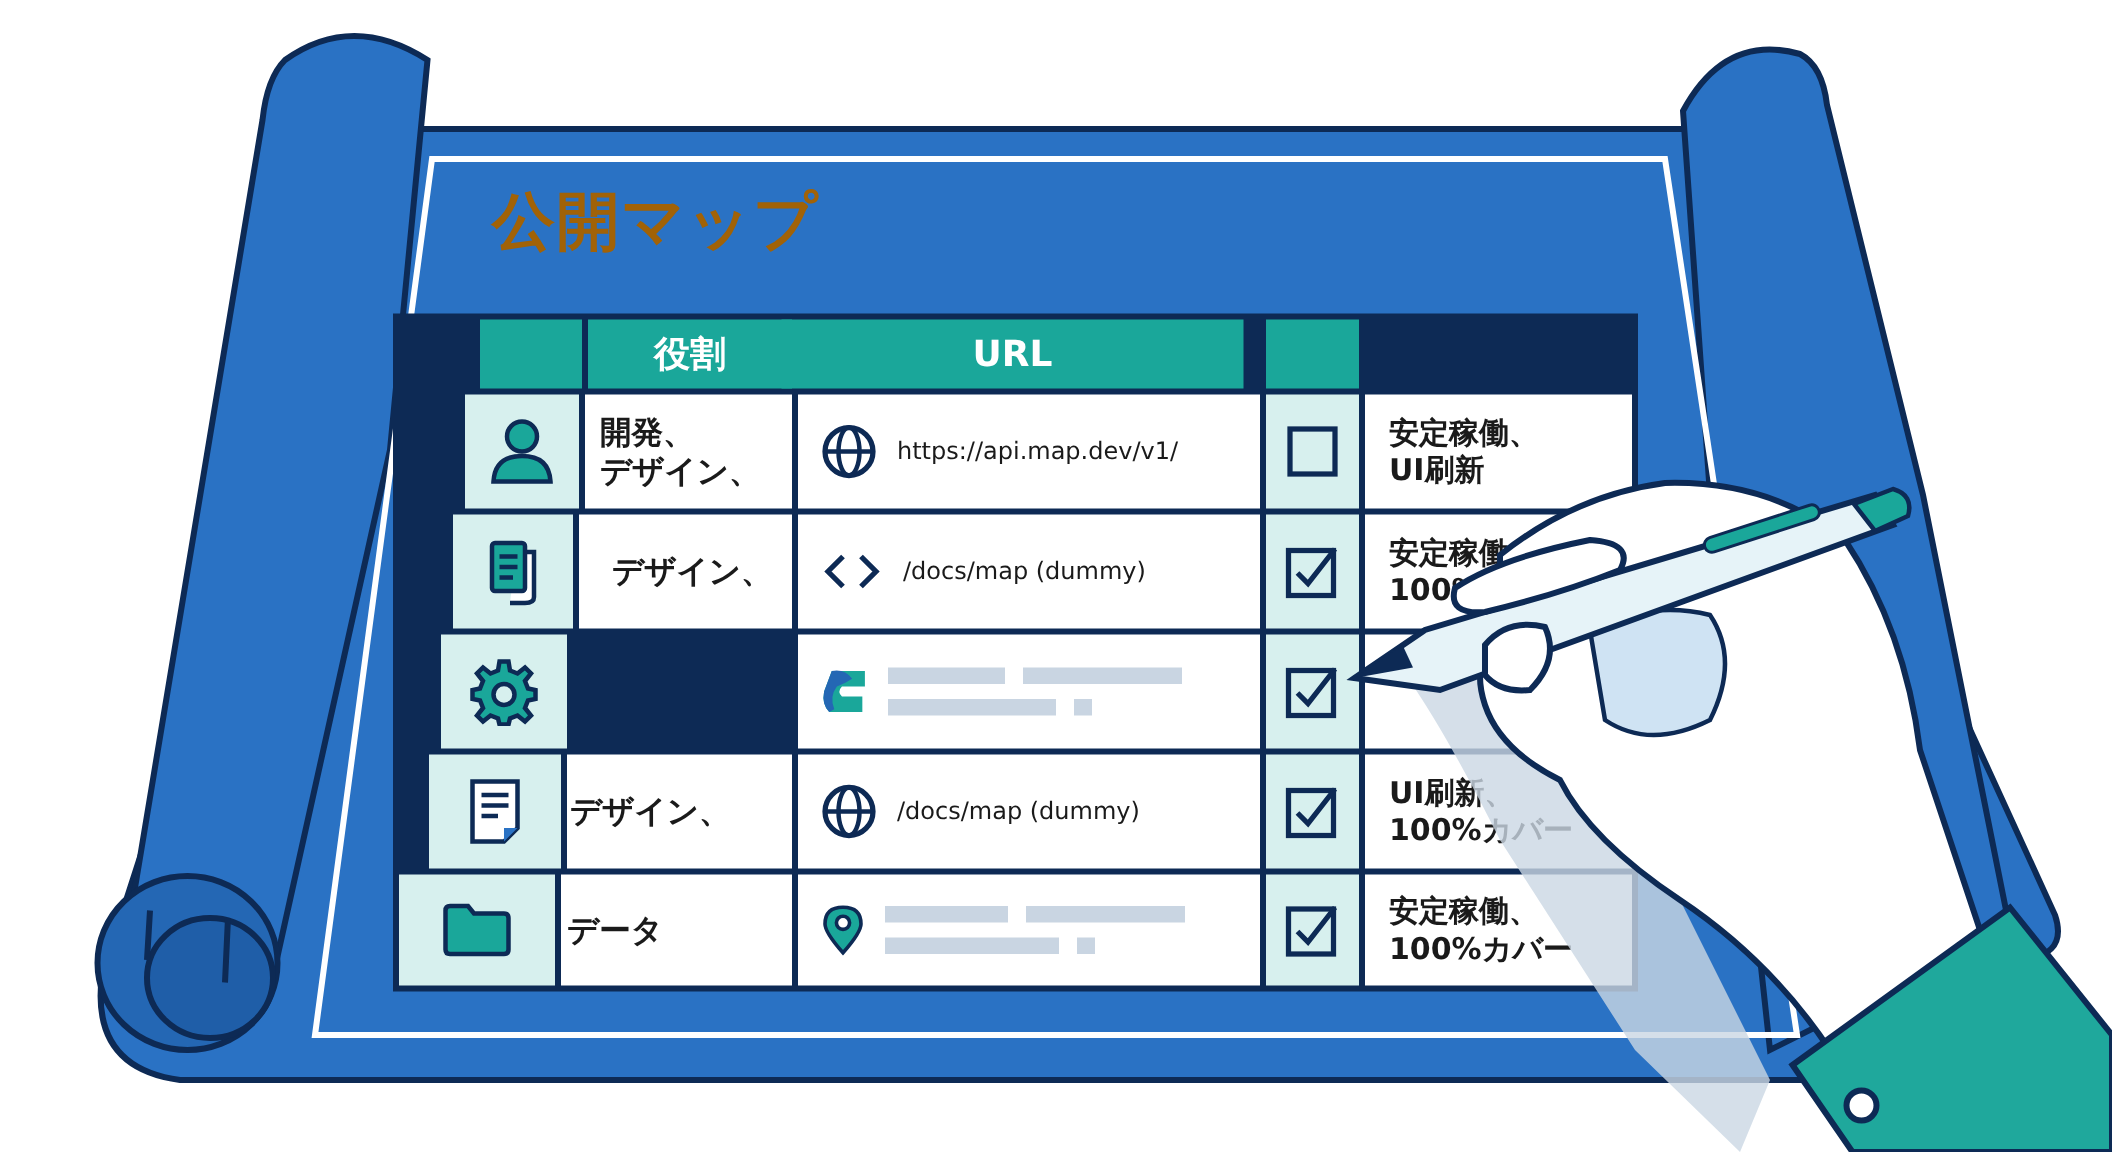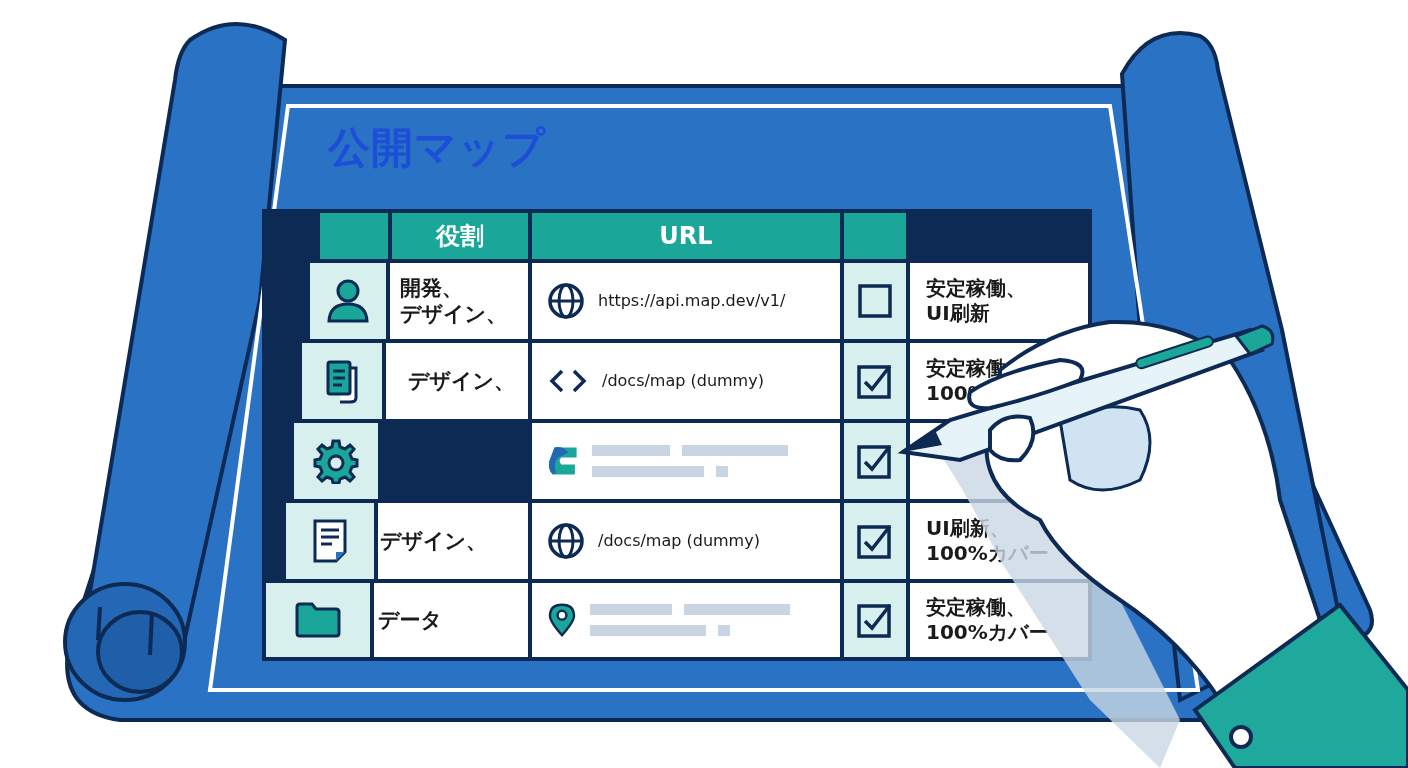--- a/index.html
+++ b/index.html
@@ -4,21 +4,21 @@
 <style>
   html, body { margin:0; padding:0; }
   body {
     width:1408px; height:768px; overflow:hidden; position:relative;
     background:#ffffff;
     font-family:"DejaVu Sans", "Liberation Sans", sans-serif;
   }
   .layer { position:absolute; left:0; top:0; width:1408px; height:768px; }
   .title {
     position:absolute; left:328px; top:120px;
-    color:#1d4ed8; font-size:42px; font-weight:bold; letter-spacing:1px;
+    color:#a16207; font-size:42px; font-weight:bold; letter-spacing:1px;
   }
   
   .tbl {
     position:absolute; left:262px; top:188px; width:830px; height:452px;margin-top:21px;
   }
   .cell {
     position:absolute; box-sizing:border-box;
     display:flex; align-items:center;
     font-weight:bold; color:#1a1a1a;
   }
@@ -55,21 +55,21 @@
 <div class="tbl">
 
   <div style="position:absolute;left:0;top:0;width:830px;height:452px;background:#0d2a55;"></div>
 
   <div class="cell hdr" style="left:58px;top:4px;width:68px;height:46px;">
       <span></span>
     </div>
   <div class="cell hdr" style="left:130px;top:4px;width:136px;height:46px;">
       <span>役割</span>
     </div>
-  <div class="cell hdr" style="left:270px;top:4px;width:308px;height:46px;">
+  <div class="cell hdr" style="left:259px;top:4px;width:308px;height:46px;">
       <span>URL</span>
     </div>
   <div class="cell hdr" style="left:582px;top:4px;width:62px;height:46px;">
       <span></span>
     </div>
 
   <div class="cell iconcol" style="left:48px;top:54px;width:76px;height:76px;">
     <svg width="44" height="48" viewBox="0 0 44 48">
         <circle cx="22" cy="14" r="10" fill="#1aa79a" stroke="#0d2a55" stroke-width="3"></circle>
         <path d="M3 44 Q4 27 22 27 Q40 27 41 44 Z" fill="#1aa79a" stroke="#0d2a55" stroke-width="3"></path>

